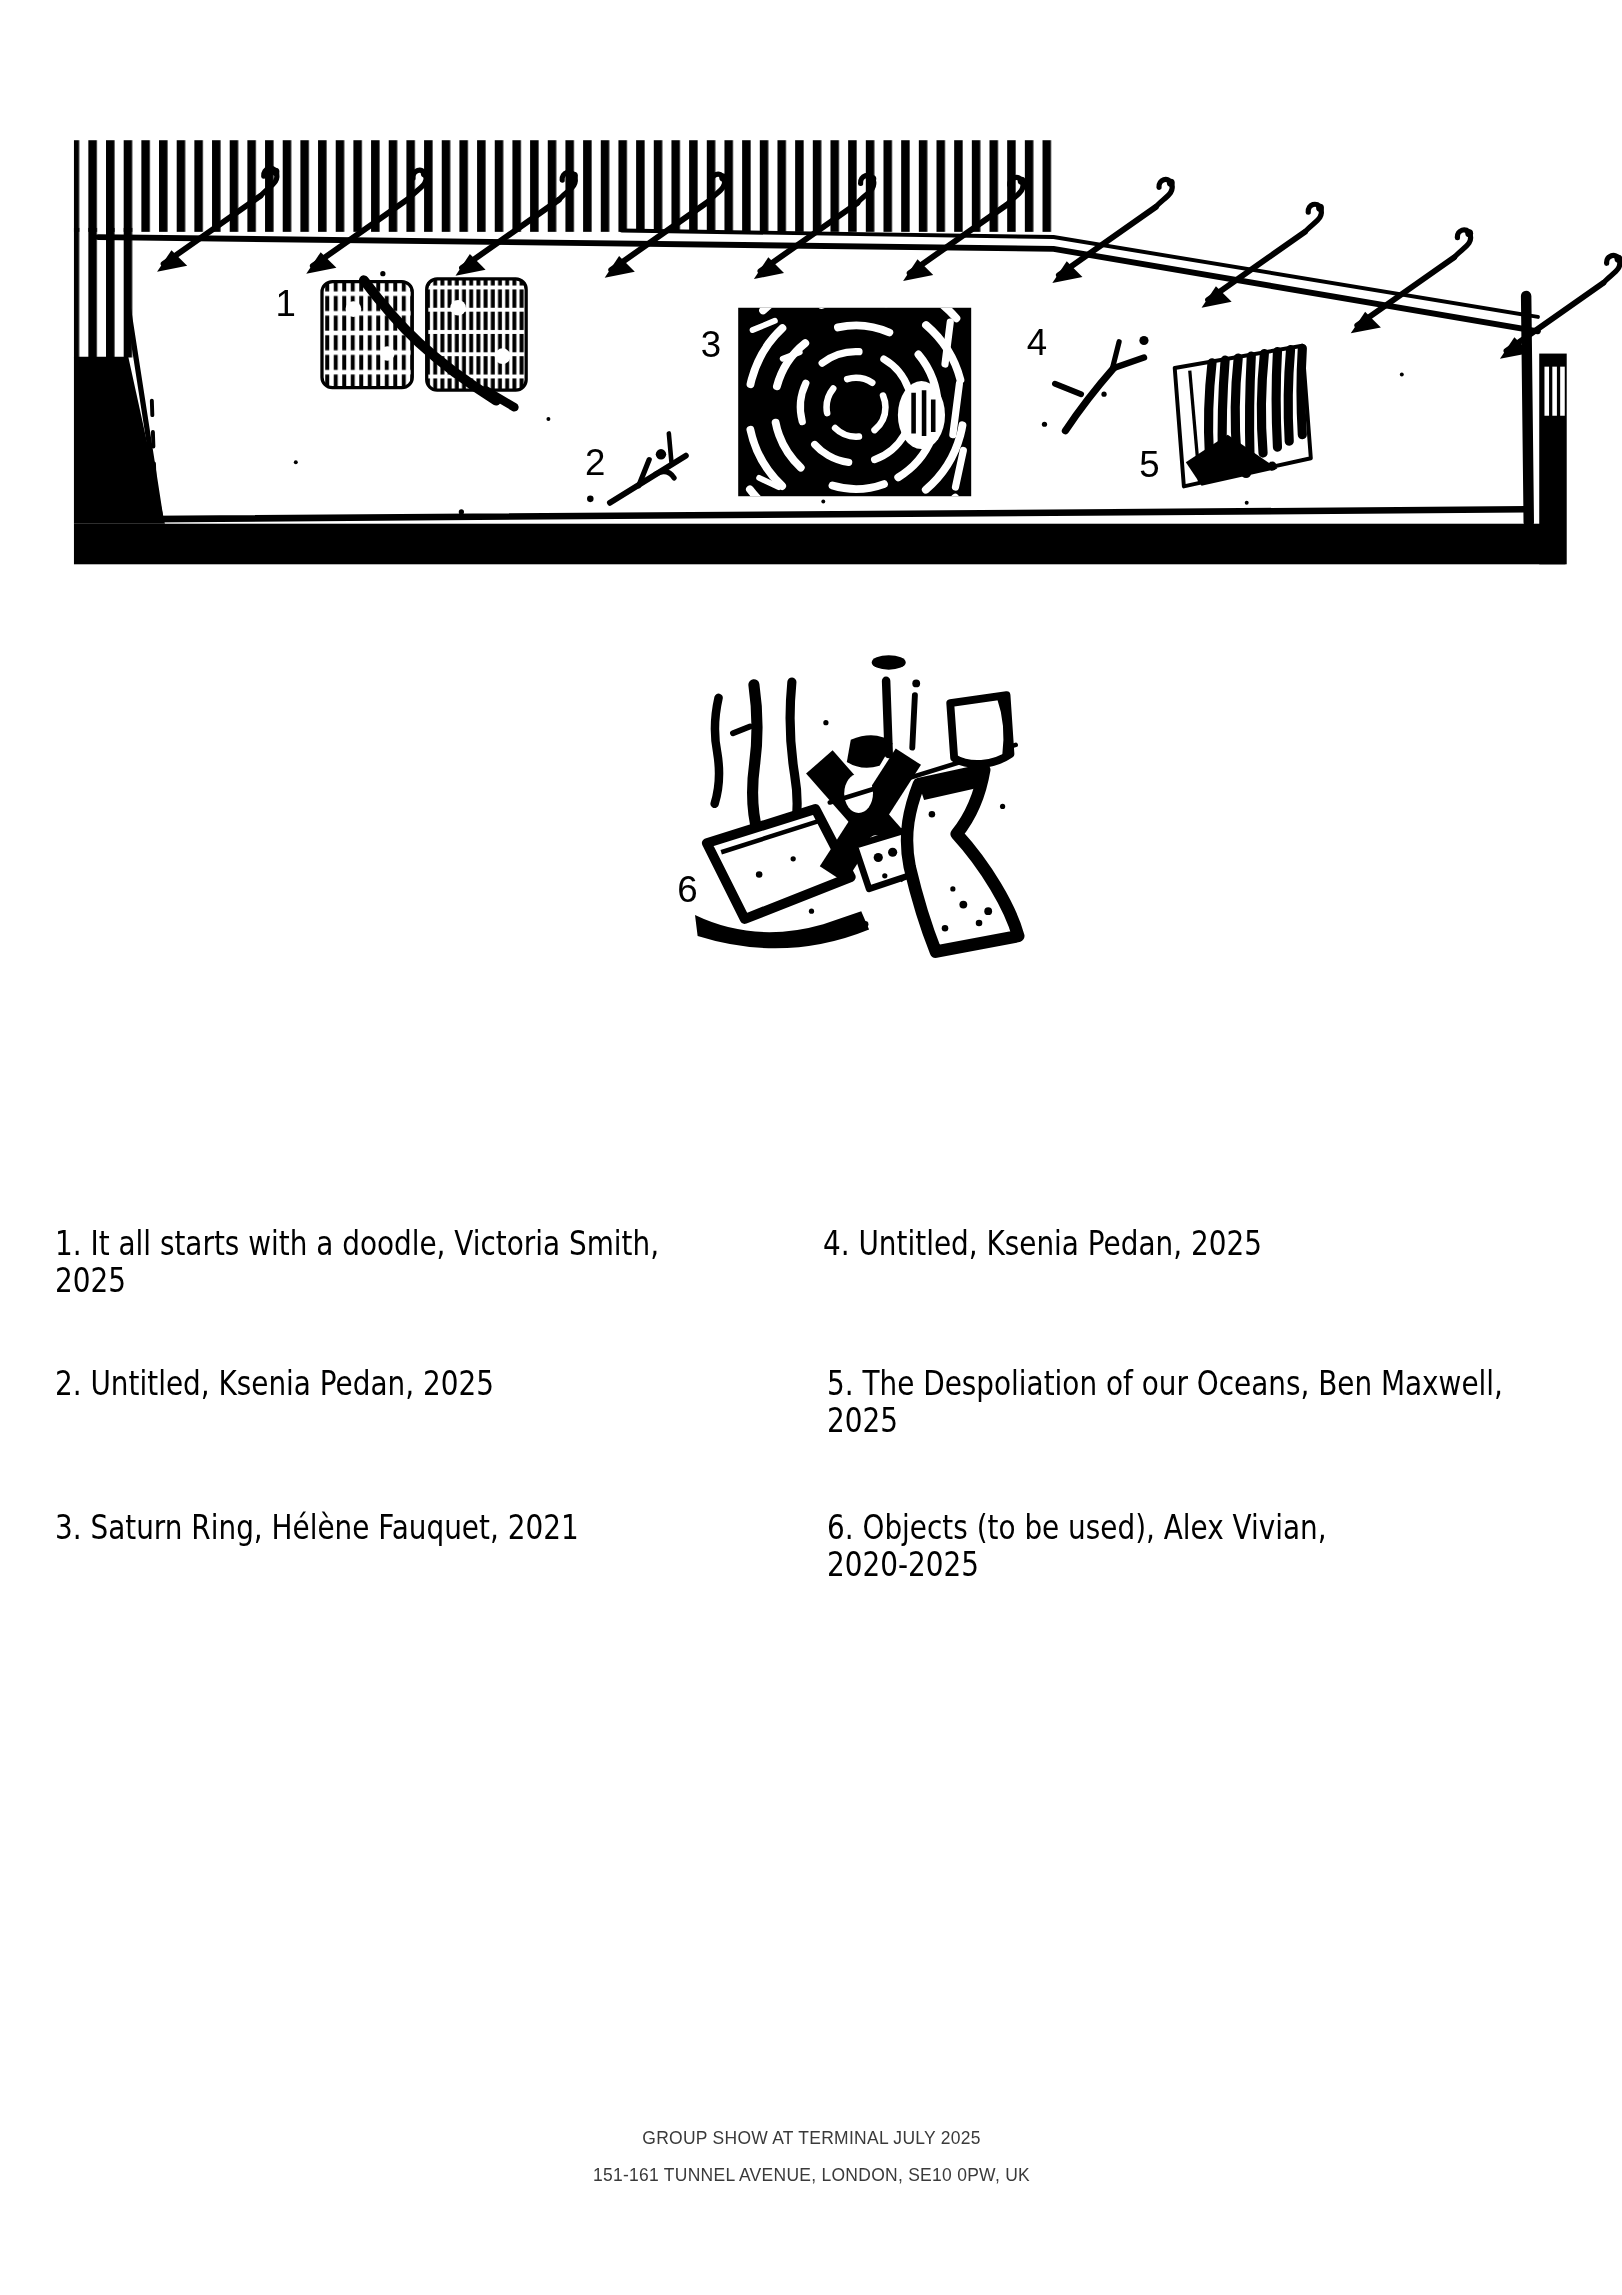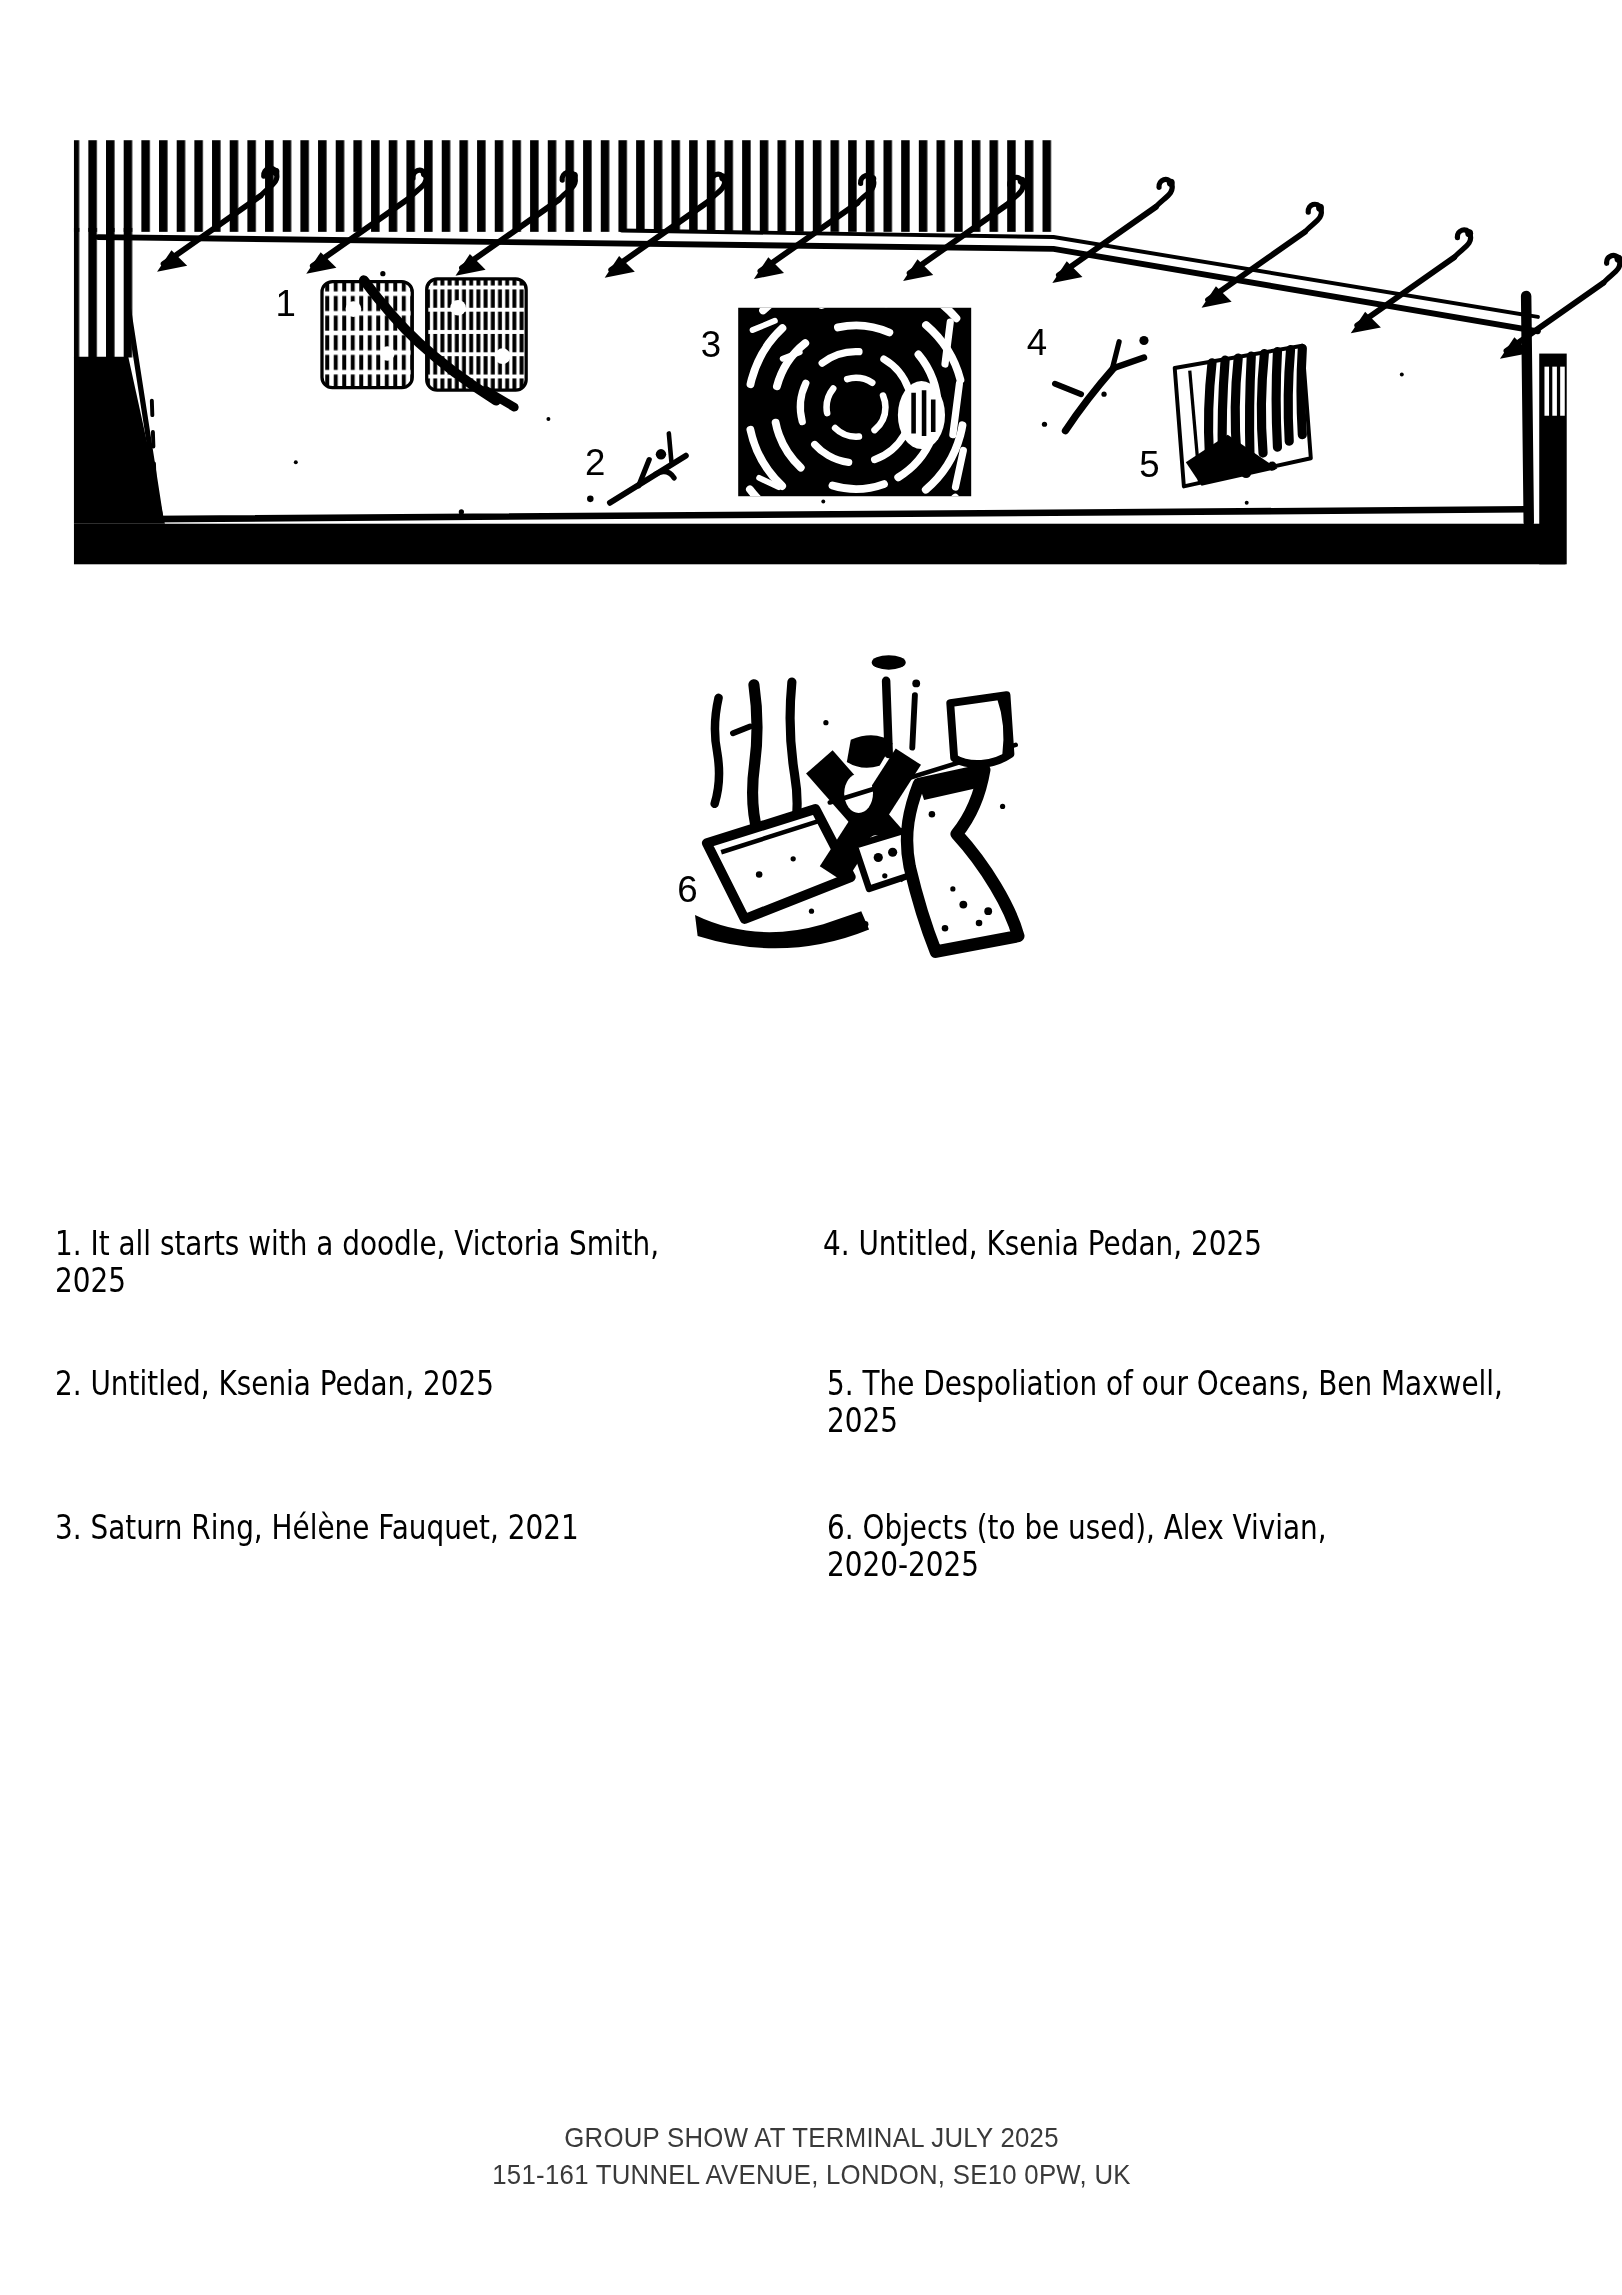--- a/index.html
+++ b/index.html
@@ -32,21 +32,21 @@
   .w2{left:55px;top:1365px;}
   .w3{left:55px;top:1509px;}
   .w4{left:823px;top:1225px;}
   .w5{left:827px;top:1365px;}
   .w6{left:827px;top:1509px;}
   .footer{
     position:absolute;
     left:0;right:0;top:2119px;
     text-align:center;
     font-family:"Liberation Sans",sans-serif;
-    font-size:28px;
+    font-size:19px;
     line-height:37px;
     letter-spacing:0.3px;
     color:var(--footer-ink,#3a3a3a);
   }
   .footer-line{display:block;transform:scaleX(0.92);transform-origin:50% 0;white-space:nowrap;}
 </style>
 </head>
 <body>
 
 <div class="page">

